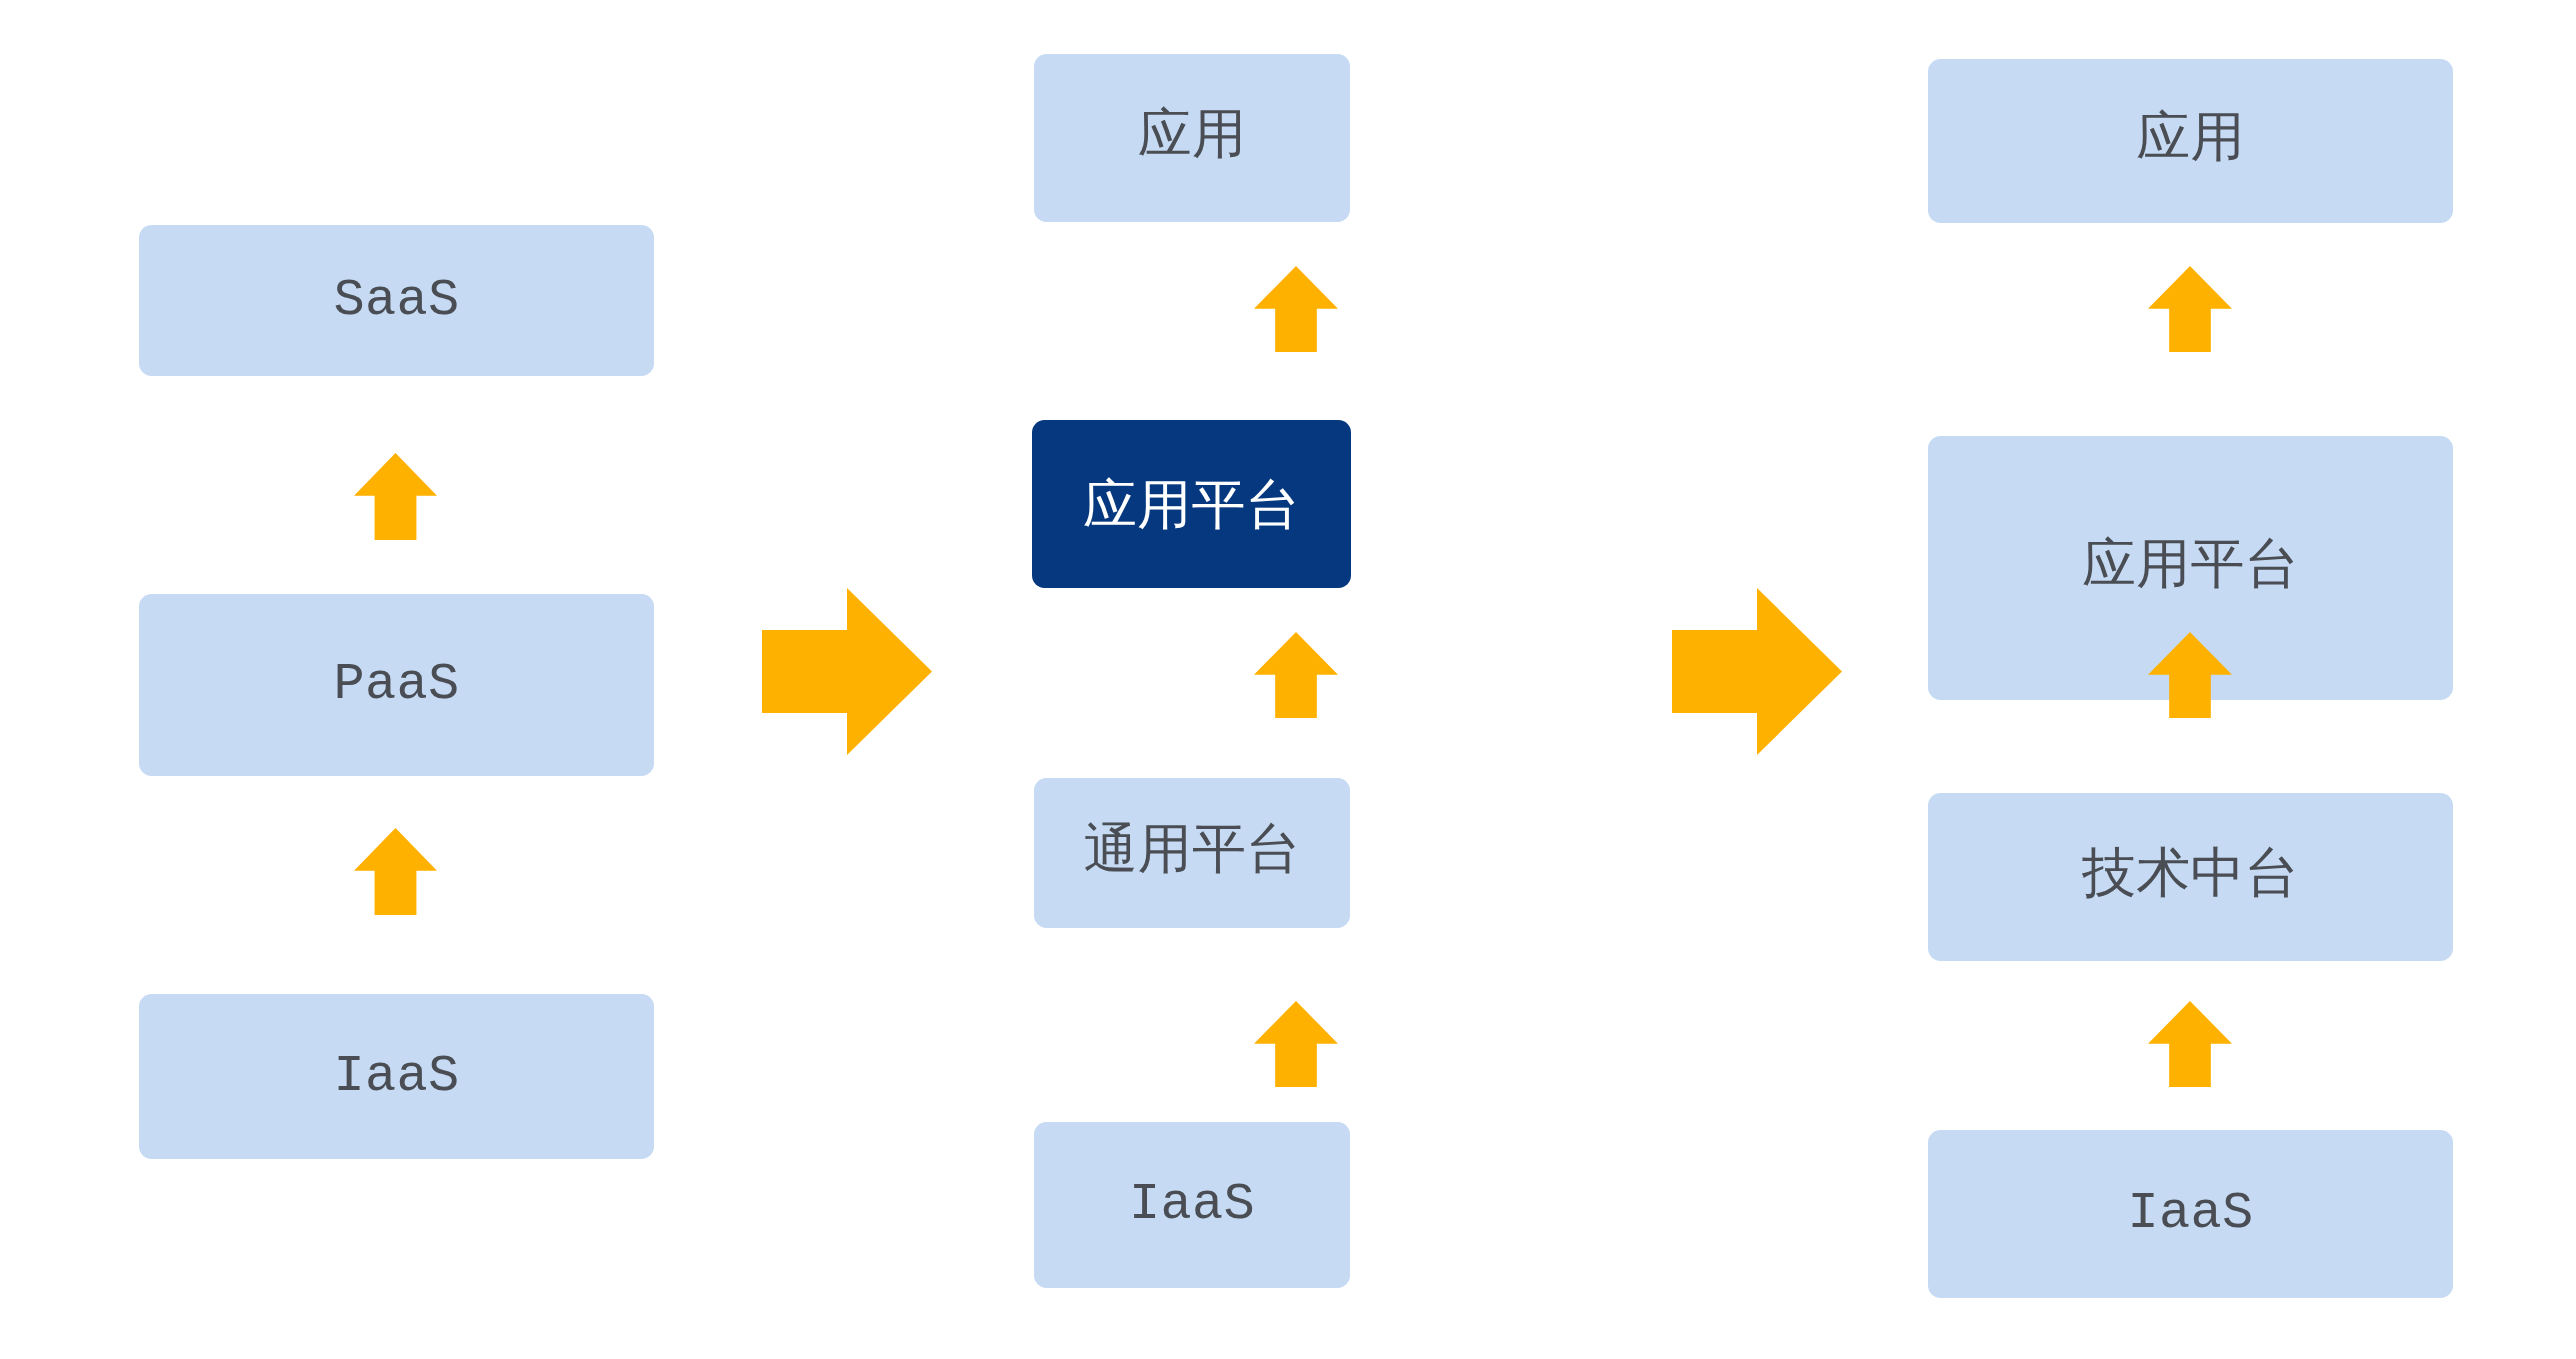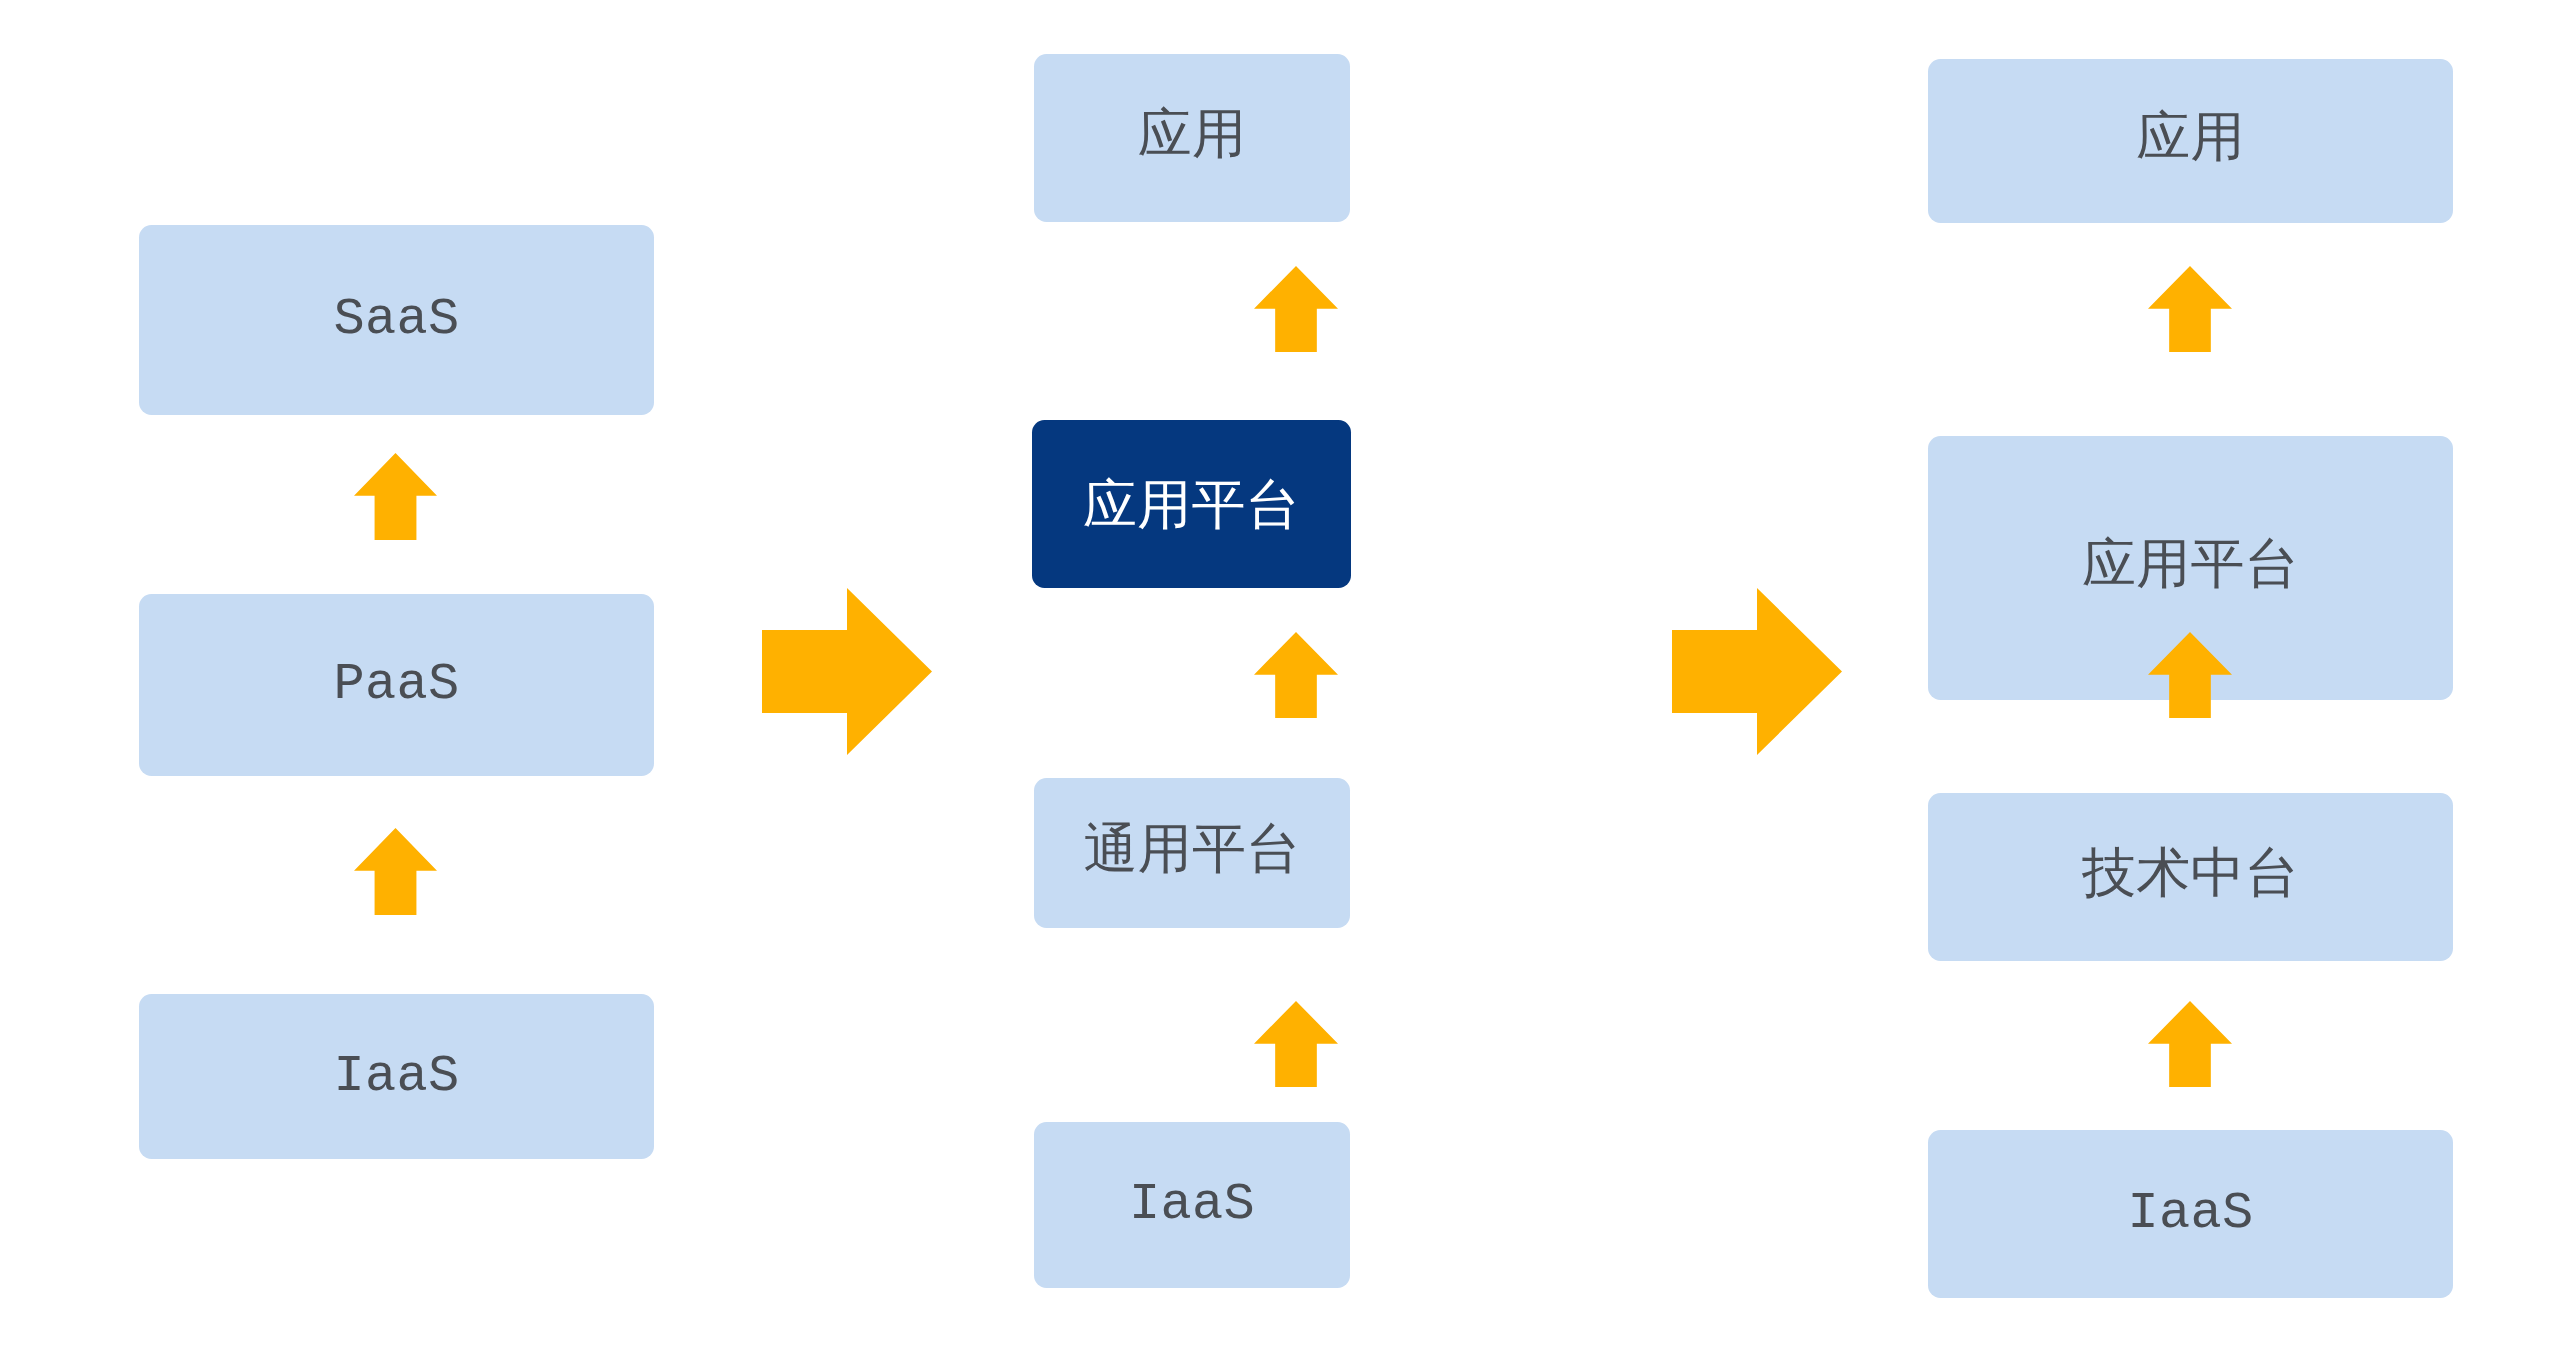--- a/index.html
+++ b/index.html
@@ -64,21 +64,21 @@
     width: 100%;
     height: 100%;
     overflow: visible;
   }
 </style>
 </head>
 <body>
 
 <div id="canvas">
 
-  <div class="node node-light" style="left:139px; top:225px; width:515px; height:190px;">
+  <div class="node node-light" style="left:139px; top:225px; width:515px; height:151px;">
     <span class="node-label lbl-latin">SaaS</span>
   </div>
 
   <div class="arrow-up" style="left:354px; top:453px; width:83px; height:87px;">
     <svg viewBox="0 0 121 126" preserveAspectRatio="none" aria-hidden="true">
       <polygon points="60.5,0 121,62 91,62 91,126 30,126 30,62 0,62" fill="#ffb100"></polygon>
     </svg>
   </div>
 
   <div class="node node-light" style="left:139px; top:594px; width:515px; height:182px;text-align:center;">

